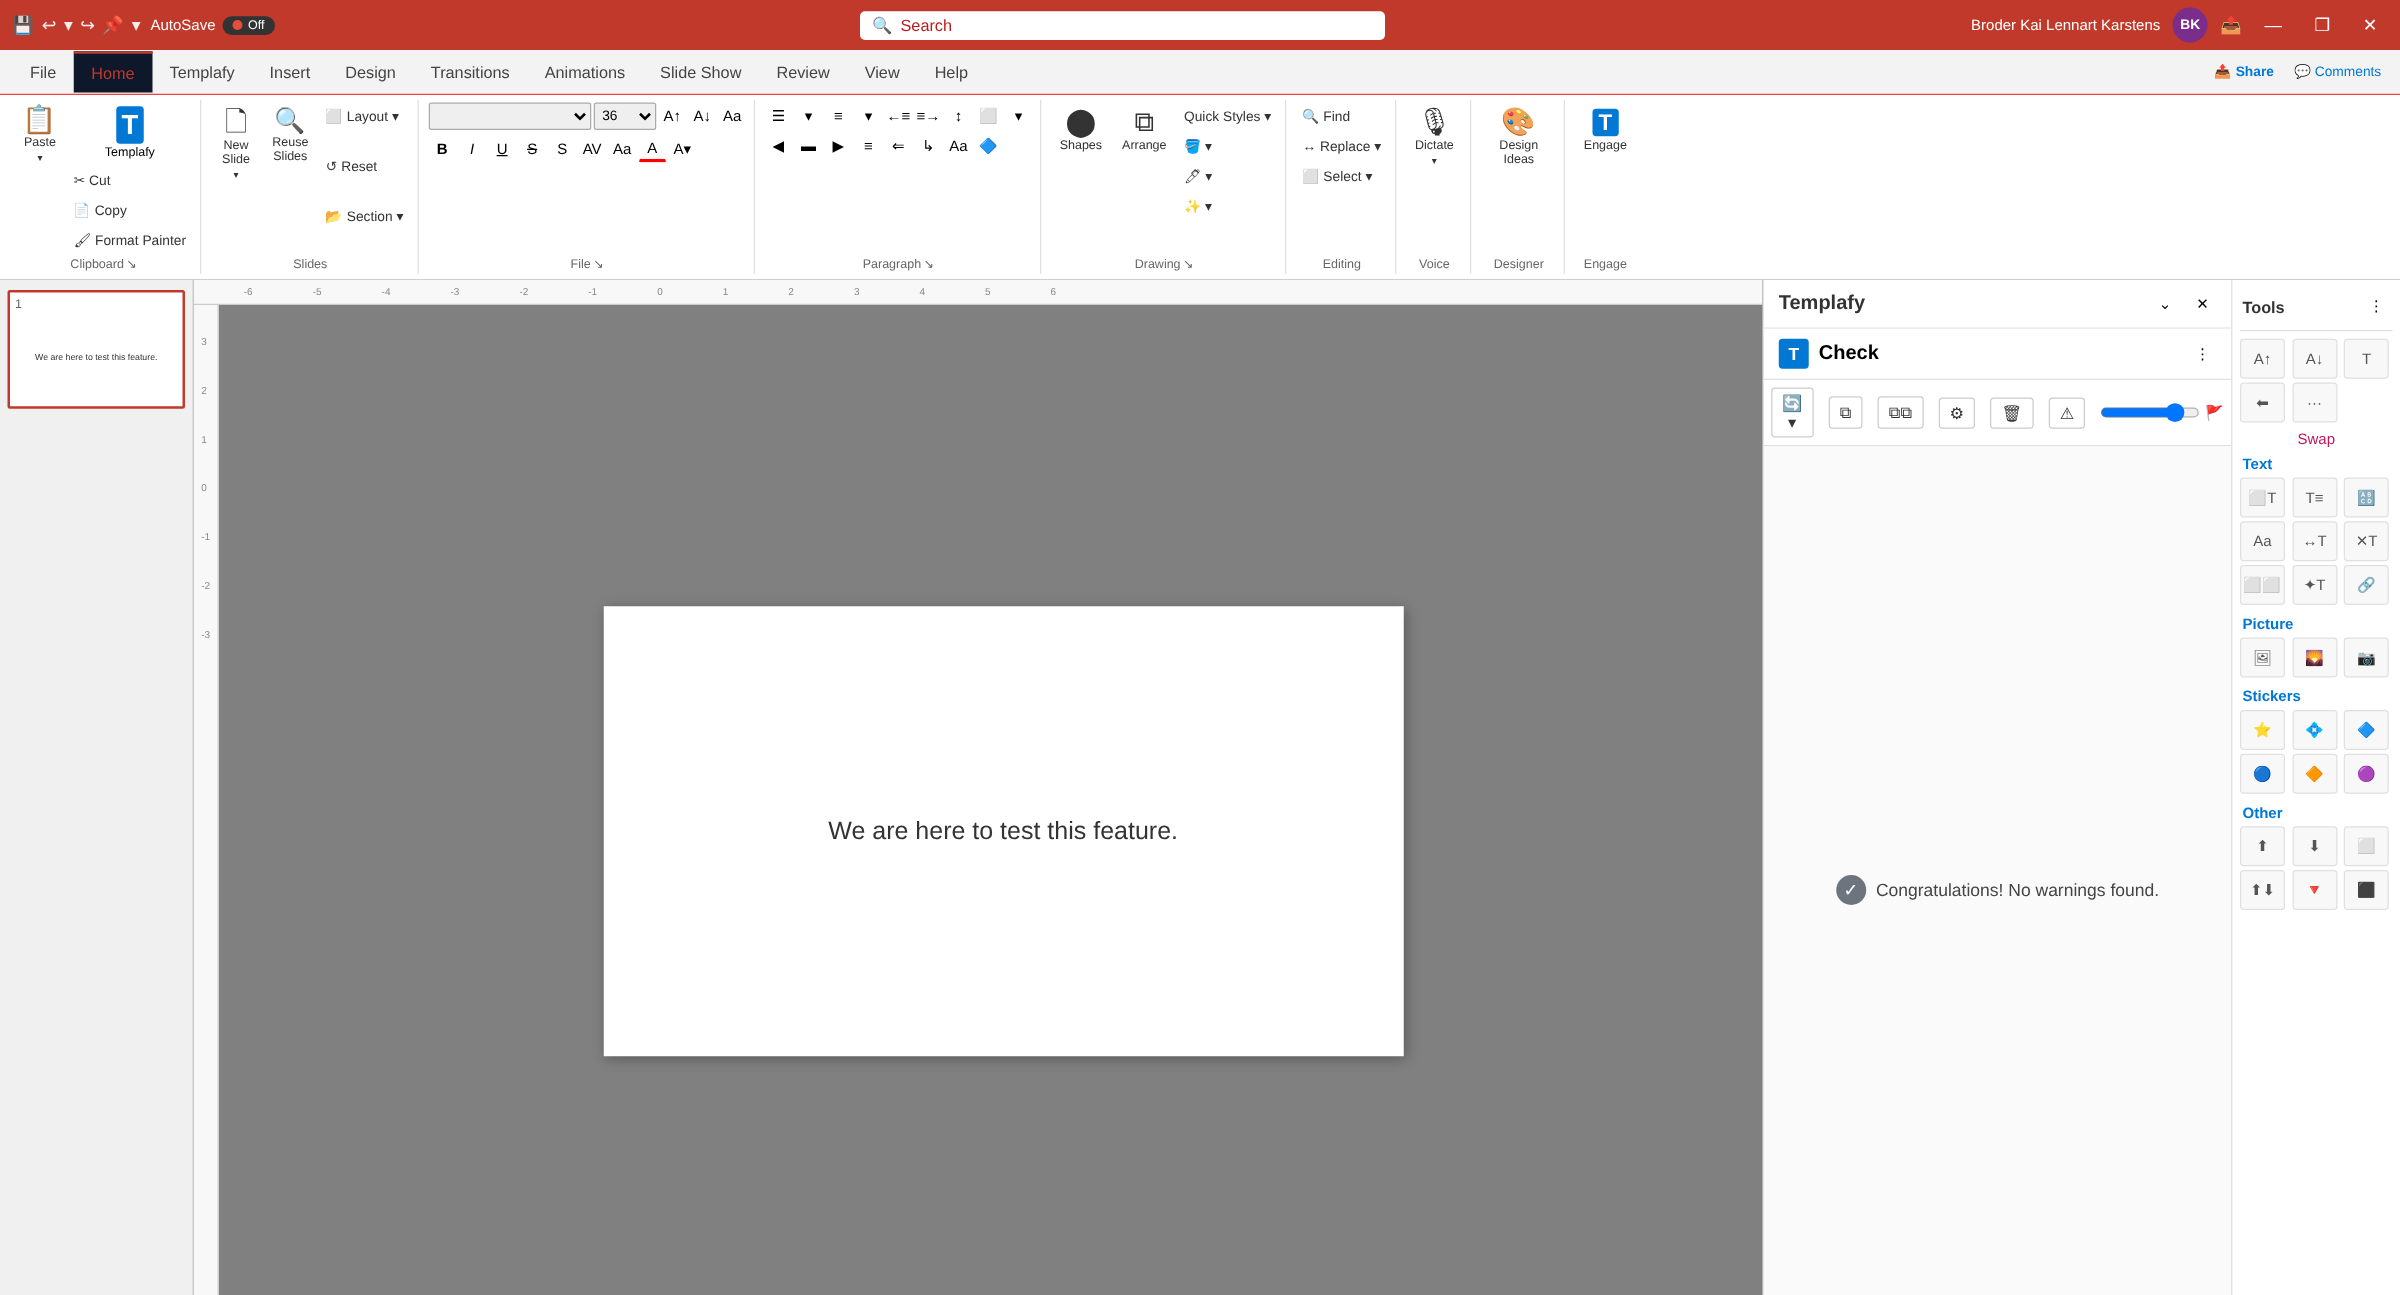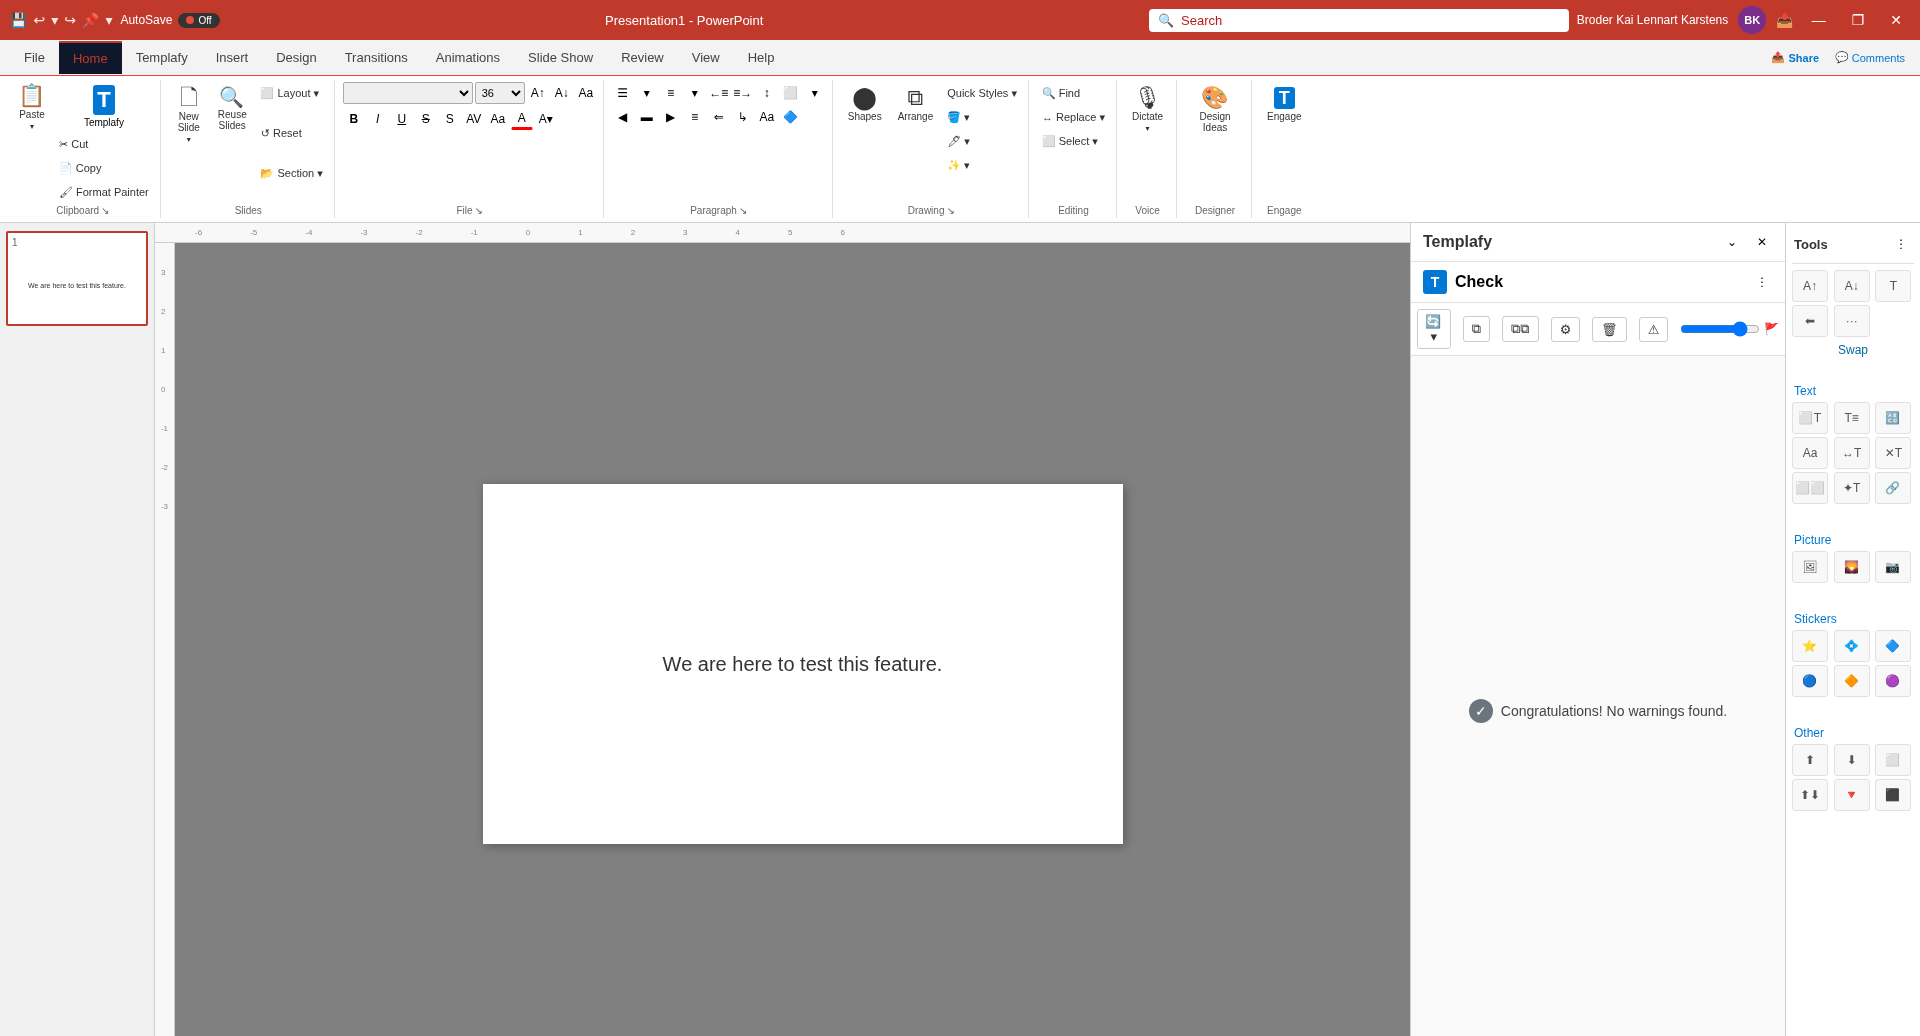--- a/index.html
+++ b/index.html
@@ -370,42 +370,42 @@
       margin-bottom: 6px;
     }
     .tools-title {
       font-size: 13px;
       font-weight: 600;
       color: #333;
     }
     .tools-section-label {
       font-size: 12px;
       color: #0078d4;
-      font-weight: 400;
-      margin: 25px 0 4px;
+      font-weight: 700;
+      margin: 4px 0 4px;
       padding-left: 2px;
     }
     .tools-grid {
       display: grid;
       grid-template-columns: repeat(3, 1fr);
       gap: 3px;
       margin-bottom: 4px;
     }
     .tool-icon-btn {
       width: 36px; height: 32px;
       border: 1px solid #e0e0e0;
       border-radius: 3px;
       background: #f8f8f8;
       cursor: pointer;
       display: flex; align-items: center; justify-content: center;
       font-size: 12px;
       color: #555;
     }
     .swap-btn {
-      color: #0369a1;
+      color: #be185d;
       background: none;
       border: none;
       font-size: 12px;
       cursor: pointer;
       padding: 2px 4px;
       font-weight: 500;
     }
 
     
     .para-row { display: flex; align-items: center; gap: 2px; }
@@ -423,23 +423,20 @@
     <span class="qa-icon">↪</span>
     <span class="qa-icon">📌</span>
     <span class="qa-icon">▾</span>
   </div>
   <div class="autosave-area">
     <span>AutoSave</span>
     <div class="toggle-pill">
       <div class="toggle-dot"></div>
       <span>Off</span>
     </div>
-  </div>
-  <div class="title-center">
-    <span>Presentation1  -  PowerPoint</span>
   </div>
   <div class="search-box">
     <span>🔍</span>
     <span style="color:#b91c1c;">Search</span>
   </div>
   <div class="right-area">
     <span style="font-size:12px;">Broder Kai Lennart Karstens</span>
     <div class="user-badge">
       <span>BK</span>
     </div>

